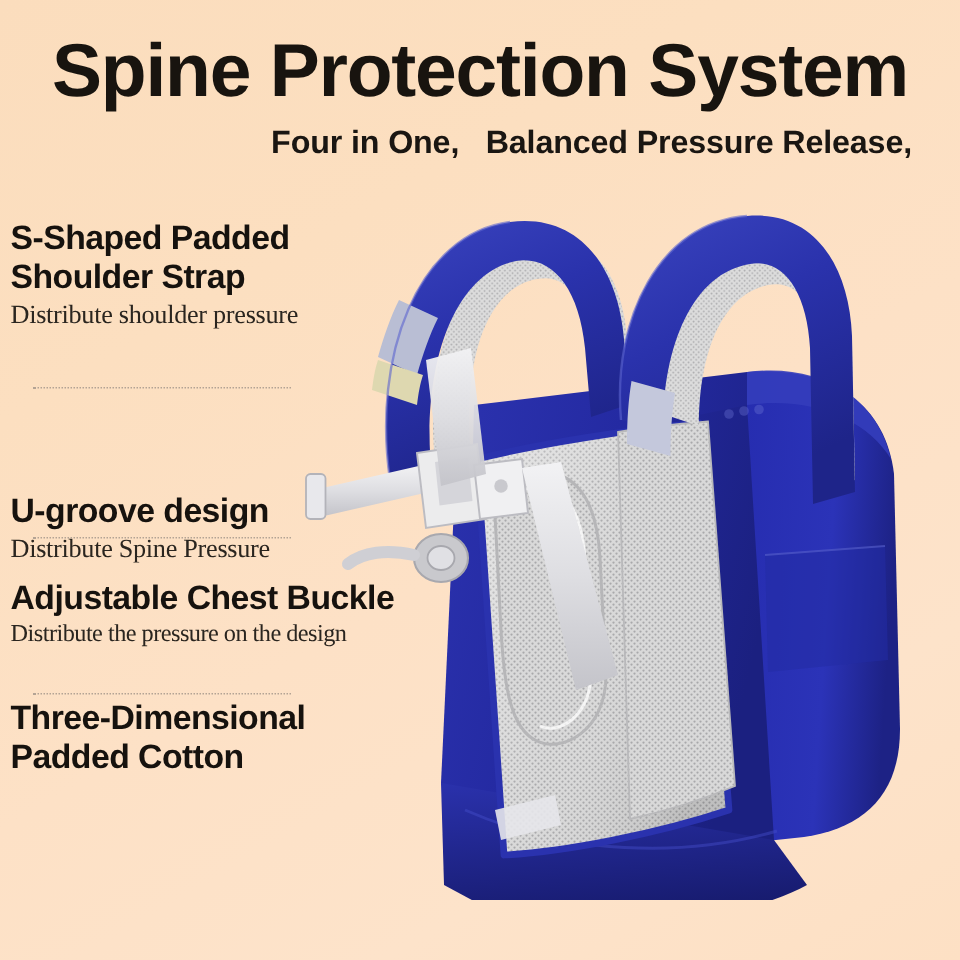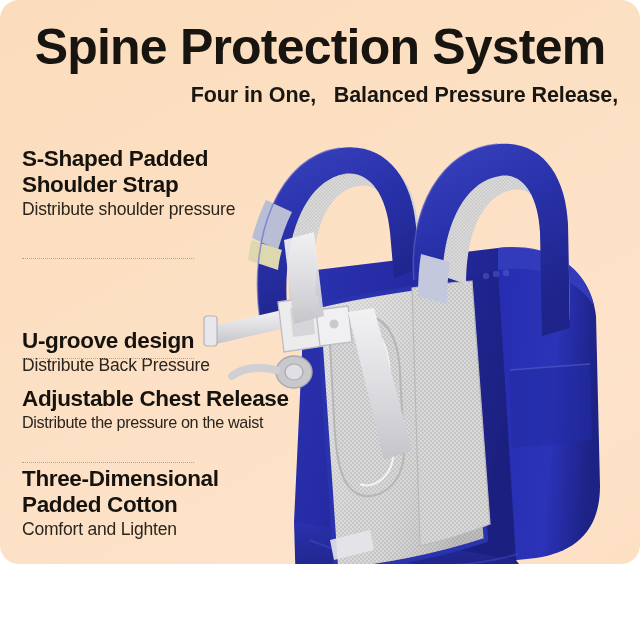--- a/index.html
+++ b/index.html
@@ -3,25 +3,24 @@
 <meta charset="utf-8">
 <style>
   html, body {
     margin: 0;
     padding: 0;
     background: #ffffff;
   }
   #poster {
     position: relative;
     width: 640px;
-    height: 564px;
+    height: 640px;
     overflow: hidden;
     font-family: "Liberation Sans", sans-serif;
     background: linear-gradient(150deg, #fbddbd 0%, #fcdfc0 28%, #fde1c6 55%, #fde3ca 78%, #fde0c4 100%);
-    border-radius: 19px;
   }
 
   
   #header {
     position: absolute;
     left: 0; top: 0;
     width: 640px;
     z-index: 6;
   }
   #title {
@@ -30,21 +29,21 @@
     text-align: center;
     font-size: 50px;
     font-weight: bold;
     letter-spacing: -0.8px;
     line-height: 1.0;
     color: #18140f;
     padding-top: 22px;
   }
   #subtitle-wrap {
     text-align: right;
-    padding-right: 22px;
+    padding-right: 32px;
     margin-top: 9px;
   }
   .subtitle-line {
     display: block;
     font-size: 21.5px;
     font-weight: 600;
     color: #1a1612;
     line-height: 1.34;
     letter-spacing: -0.1px;
     white-space: pre;
@@ -53,38 +52,39 @@
   
   #features {
     position: absolute;
     left: 0;
     top: 140px;
     width: 330px;
     z-index: 6;
   }
   .feature {
     position: absolute;
-    left: 22px;
+    left: 7px;
   }
   .feature-title {
     margin: 0;
     font-size: 22.5px;
     font-weight: bold;
     color: #16120e;
     line-height: 1.16;
     letter-spacing: -0.35px;
     white-space: pre-line;
   }
   .feature-sub {
     margin: 1px 0 0 0;
     font-size: 17.5px;
     font-weight: 500;
     color: #2a251f;
     line-height: 1.2;
     letter-spacing: -0.2px;
+    font-family: Liberation Serif, serif;
   }
   .feature-sub.tight { font-size: 16.2px; letter-spacing: -0.35px; }
 
   .divider {
     position: absolute;
     left: 22px;
     width: 172px;
     height: 0;
     border-top: 1.5px dotted #b0a092;
     opacity: .95;
@@ -264,32 +264,31 @@
     <div class="feature" id="f1">
       <p class="feature-title">S-Shaped Padded
 Shoulder Strap</p>
       <p class="feature-sub">Distribute shoulder pressure</p>
     </div>
 
     <div class="divider" id="d1"></div>
 
     <div class="feature" id="f2">
       <p class="feature-title">U-groove design</p>
-      <p class="feature-sub">Distribute Back Pressure</p>
+      <p class="feature-sub">Distribute Spine Pressure</p>
     </div>
 
     <div class="divider" id="d2"></div>
 
     <div class="feature" id="f3">
-      <p class="feature-title">Adjustable Chest Release</p>
-      <p class="feature-sub tight">Distribute the pressure on the waist</p>
+      <p class="feature-title">Adjustable Chest Buckle</p>
+      <p class="feature-sub tight">Distribute the pressure on the design</p>
     </div>
 
     <div class="divider" id="d3"></div>
 
     <div class="feature" id="f4">
       <p class="feature-title">Three-Dimensional
 Padded Cotton</p>
-      <p class="feature-sub">Comfort and Lighten</p>
     </div>
 
   </div>
 </div>
 
 </body></html>

